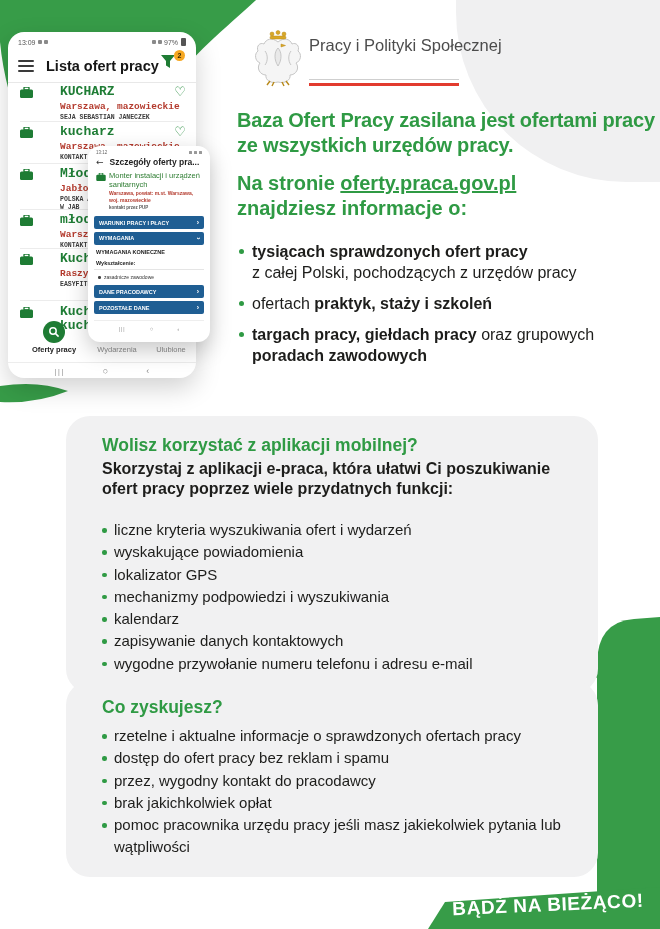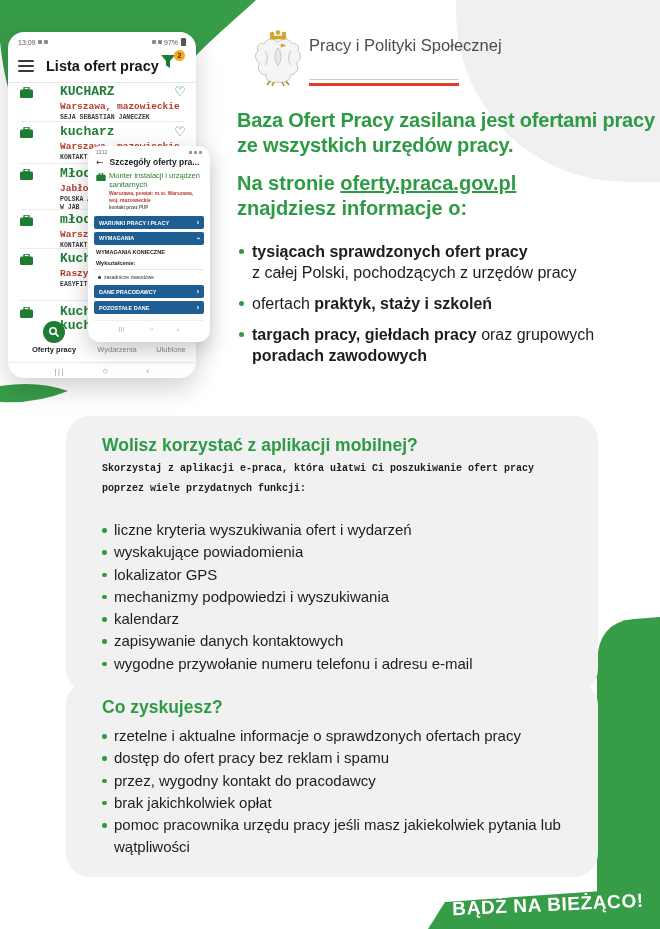--- a/index.html
+++ b/index.html
@@ -32,21 +32,21 @@
   .ib li{position:relative;padding-left:13px;margin-top:10px;width:405px;}
   .ib li:first-child{margin-top:8px;}
   .dot{position:absolute;left:0;top:8px;width:5px;height:5px;border-radius:50%;background:#2f9a44;}
   .b{font-weight:700;}
 
   
   .graybox{background:#f1f1f2;border-radius:24px;z-index:5;box-sizing:border-box;}
   #box1{left:66px;top:384px;width:532px;height:277px;padding:19px 26px 0 36px;margin-top:32px;}
   #box2{left:66px;top:681px;width:532px;height:196px;padding:16px 26px 0 36px;}
   .graybox h2{margin:0;font-size:17.5px;font-weight:700;color:#2f9a44;}
-  .boxintro{margin:3px 0 0;font-size:10px;line-height:19.5px;font-weight:600;color:#1d1d1b;width:480px;font-family:Liberation Mono, monospace;}
+  .boxintro{margin:3px 0 0;font-size:16px;line-height:19.5px;font-weight:600;color:#1d1d1b;width:480px;}
   .bl{list-style:none;margin:21px 0 0;padding:0;font-size:15px;line-height:22.3px;color:#1d1d1b;}
   #box2 .bl{margin-top:7px;}
   .bl li{position:relative;padding-left:12px;width:470px;}
   .bl .dot{top:9px;width:4.5px;height:4.5px;}
 
   
   .phone{position:absolute;background:#fff;overflow:hidden;}
   #phone1{left:8px;top:32px;width:188px;height:346px;border-radius:16px;z-index:20;
           box-shadow:0 10px 26px rgba(0,0,0,.18);}
   #phone2{left:88px;top:146px;width:122px;height:196px;border-radius:12px;z-index:30;

